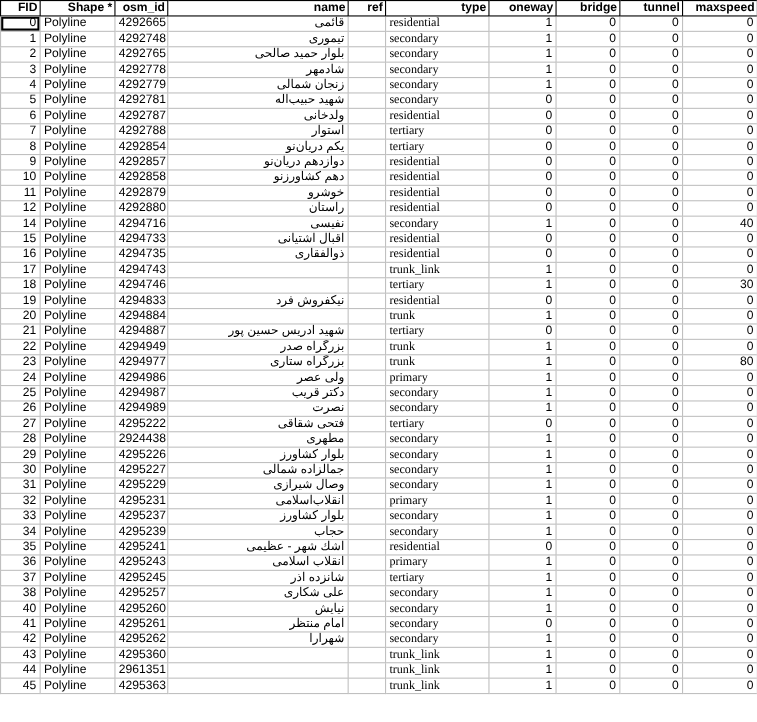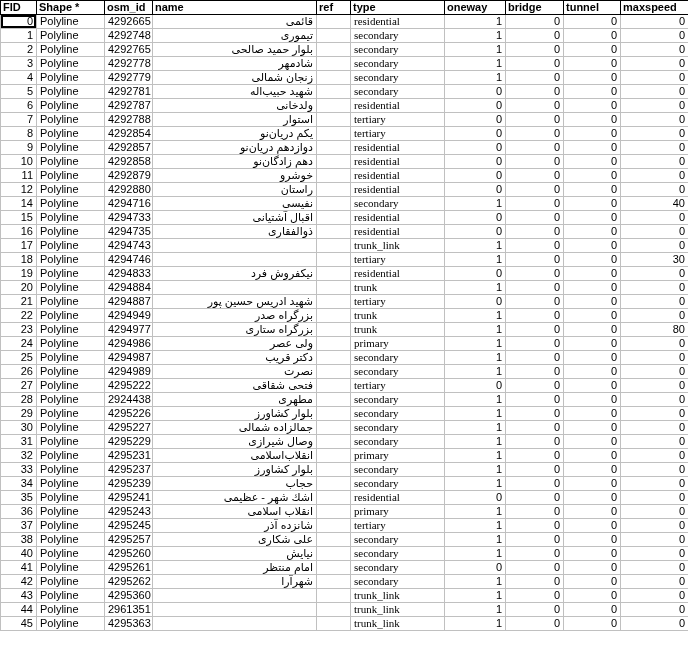--- a/index.html
+++ b/index.html
@@ -16,21 +16,21 @@
     font-size: 11px;
     color: #000000;
   }
   table.attr-table th {
     font-weight: bold;
     background: #ffffff;
     border: 1px solid #000000;
     height: 13px;
     line-height: 13px;
     padding: 0 2px;
-    text-align: left;
+    text-align: right;
     white-space: nowrap;
     overflow: hidden;
   }
   table.attr-table td {
     background: #ffffff;
     border: 1px solid #c0c0c0;
     height: 13px;
     line-height: 13px;
     padding: 0 3px;
     white-space: nowrap;
@@ -200,21 +200,21 @@
         <td class="c-type">residential</td>
         <td class="c-oneway">0</td>
         <td class="c-bridge">0</td>
         <td class="c-tunnel">0</td>
         <td class="c-maxspeed">0</td>
       </tr>
       <tr>
         <td class="c-fid">10</td>
         <td class="c-shape">Polyline</td>
         <td class="c-osm_id">4292858</td>
-        <td class="c-name">دهم زادگان‌نو</td>
+        <td class="c-name">دهم کشاورز‌نو</td>
         <td class="c-ref"></td>
         <td class="c-type">residential</td>
         <td class="c-oneway">0</td>
         <td class="c-bridge">0</td>
         <td class="c-tunnel">0</td>
         <td class="c-maxspeed">0</td>
       </tr>
       <tr>
         <td class="c-fid">11</td>
         <td class="c-shape">Polyline</td>

